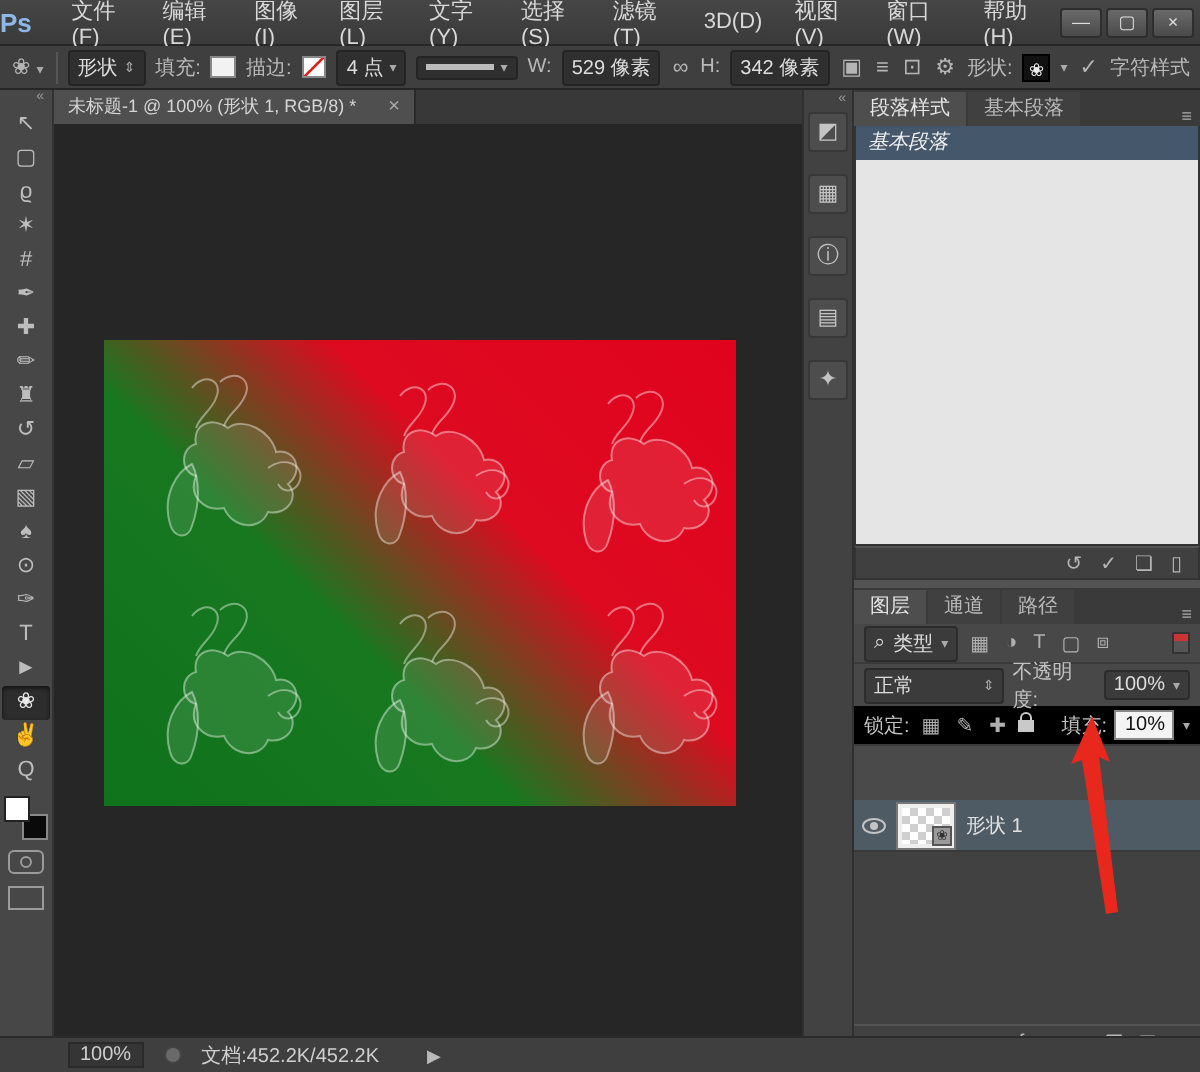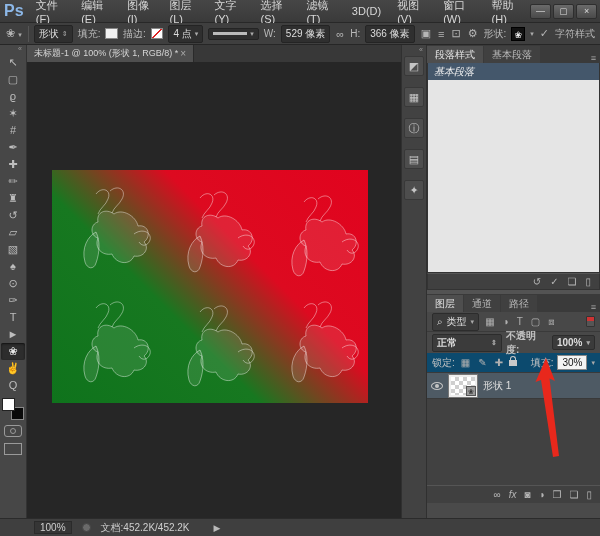--- a/index.html
+++ b/index.html
@@ -3,21 +3,21 @@
 <meta charset="utf-8">
 <style>
   * { box-sizing: border-box; margin: 0; padding: 0; }
   html,body { width:600px; height:536px; overflow:hidden; }
   body { font-family:"Liberation Sans",sans-serif; background:#535353; color:#c9c9c9; position:relative; font-size:11px; }
 
   
   .menubar { position:absolute; left:0; top:0; width:600px; height:23px;
     background:linear-gradient(#464646,#3a3a3a); border-bottom:1px solid #282828;
     display:flex; align-items:center; }
-  .ps-logo { width:34px; text-align:center; color:#8db8e8; font-weight:bold; font-size:16px; }
+  .ps-logo { width:34px; color:#8db8e8; font-weight:bold; font-size:13px; }
   .menu-item { padding:0 8px; font-size:11px; color:#d8d8d8; cursor:default; }
   .win-controls { margin-left:auto; display:flex; gap:2px; padding-right:3px; }
   .win-btn { width:21px; height:15px; background:linear-gradient(#6a6a6a,#4a4a4a);
     border:1px solid #2e2e2e; border-radius:2px; color:#ddd; font-size:9px;
     line-height:13px; text-align:center; }
 
   
   .optionsbar { position:absolute; left:0; top:23px; width:600px; height:22px;
     background:#3f3f3f; border-bottom:1px solid #262626; display:flex; align-items:center;
     gap:5px; padding:0 5px; font-size:10px; white-space:nowrap; }
@@ -43,21 +43,21 @@
   .tool.active { background:#2d2d2d; border-radius:2px; box-shadow:inset 0 1px 2px #111; color:#e8e8e8; }
   .fgbg { position:relative; width:22px; height:22px; margin-top:4px; }
   .fg { position:absolute; left:0; top:0; width:13px; height:13px; background:#fff; border:1px solid #222; }
   .bg { position:absolute; right:0; bottom:0; width:13px; height:13px; background:#0a0a0a; border:1px solid #888; }
   .mode-btn { width:18px; height:12px; border:1px solid #9a9a9a; border-radius:3px; margin-top:5px; position:relative; }
   .mode-btn .dot { position:absolute; left:5px; top:2px; width:6px; height:6px; border:1px solid #9a9a9a; border-radius:50%; }
   .screen-btn { width:18px; height:12px; border:1px solid #9a9a9a; margin-top:6px; }
 
   
   .tabbar { position:absolute; left:27px; top:45px; width:374px; height:17px; background:#383838; }
-  .doc-tab { display:inline-flex; align-items:center; gap:2px; height:17px; padding:0 7px;
+  .doc-tab { display:inline-flex; align-items:center; gap:16px; height:17px; padding:0 7px;
     background:#4f4f4f; border-right:1px solid #2a2a2a; font-size:9px; color:#d5d5d5; }
   .doc-close { color:#aaa; font-size:10px; }
   .canvas-area { position:absolute; left:27px; top:62px; width:374px; height:456px; background:#262626; }
   .canvas-img { position:absolute; left:52px; top:170px; width:316px; height:233px;
     background:linear-gradient(45deg,#0f731c 0%,#177820 38%,#dd0a20 63%,#e1031e 100%); }
   .orn { position:absolute; width:86px; height:96px; }
 
   
   .dock { position:absolute; left:401px; top:45px; width:26px; height:473px;
     background:#424242; border-left:1px solid #303030; border-right:1px solid #303030; }
@@ -75,31 +75,31 @@
   .pbody { height:210px; background:#e5e5e5; border:1px solid #333; border-top:none; }
   .pitem { height:17px; line-height:17px; padding:0 6px; background:#44576b; color:#f0f0f0;
     font-style:italic; font-size:10px; }
   .pfooter { height:17px; background:#404040; border:1px solid #333; border-top:1px solid #555;
     display:flex; justify-content:flex-end; align-items:center; gap:9px; padding:0 8px;
     color:#b5b5b5; font-size:10px; }
   .panel-gap { height:4px; background:#535353; }
 
   .lrow { display:flex; align-items:center; gap:4px; padding:0 5px; font-size:10px; color:#c2c2c2; }
   .lfilter { height:20px; background:#484848; border-bottom:1px solid #3a3a3a; }
-  .lblend-row { height:21px; background:#484848;font-weight:bold; }
-  .llock-row { height:20px; background:#0c4a6e; border-bottom:1px solid #3a3a3a; }
+  .lblend-row { height:21px; background:#484848; }
+  .llock-row { height:20px; background:#000000; border-bottom:1px solid #3a3a3a; }
   .dd { background:#3b3b3b; border:1px solid #2c2c2c; border-radius:2px; padding:1px 4px;
     display:inline-flex; align-items:center; gap:4px; color:#ddd; }
   .mini-icon { color:#b0b0b0; font-size:10px; padding:0 2px; }
   .fill-input { background:#f3f3f3; color:#111; border:1px solid #888; padding:1px 4px;
     font-size:10px; min-width:30px; text-align:left; }
   .switch-icon { width:9px; height:11px; background:linear-gradient(#c33 40%,#555 40%);
     border:1px solid #333; border-radius:1px; }
   .layer-row { height:26px; display:flex; align-items:center; gap:6px; padding:0 4px;
-    background:#454545; border-bottom:1px solid #393939; font-size:10px; }
+    background:#454545; border-bottom:1px solid #393939; font-size:10px;margin-top:27px; }
   .layer-row.selected { background:#4e5a64; }
   .eye { width:12px; height:8px; border:1px solid #c4c4c4; border-radius:50%; position:relative; flex:none; }
   .eye::after { content:""; position:absolute; left:3px; top:1px; width:4px; height:4px;
     background:#c4c4c4; border-radius:50%; }
   .thumb { width:28px; height:22px; flex:none; position:relative; }
   .thumb.shape { background:#fff; border:2px solid #eee; outline:1px solid #777;
     background-image:conic-gradient(#cfcfcf 25%,#fff 0 50%,#cfcfcf 0 75%,#fff 0);
     background-size:8px 8px; }
   .thumb-badge { position:absolute; right:-1px; bottom:-1px; width:10px; height:10px;
     background:#9a9a9a; border:1px solid #555; font-size:7px; line-height:9px; text-align:center; color:#333; }
@@ -163,21 +163,21 @@
       <span class="arrow-dn">▾</span>
     </span>
   <span class="ob-field">
       <span class="stroke-line"></span>
       <span class="arrow-dn">▾</span>
     </span>
   <span class="ob-label">W:</span>
   <span class="ob-field">529 像素</span>
   <span class="ob-icon">∞</span>
   <span class="ob-label">H:</span>
-  <span class="ob-field">366 像素</span>
+  <span class="ob-field">342 像素</span>
   <span class="ob-icon">▣</span>
   <span class="ob-icon">≡</span>
   <span class="ob-icon">⊡</span>
   <span class="ob-icon">⚙</span>
   <span class="ob-label">形状:</span>
   <span class="shape-thumb">❀</span>
   <span class="arrow-dn">▾</span>
   <span class="ob-icon">✓</span>
   <span class="ob-label">字符样式</span>
 </div>
@@ -340,21 +340,21 @@
     </span>
   </div>
 
   <div class="lrow llock-row">
     <span>锁定:</span>
     <span class="mini-icon">▦</span>
     <span class="mini-icon">✎</span>
     <span class="mini-icon">✚</span>
     <span class="css-lock"></span>
     <span style="margin-left:auto">填充:</span>
-    <span class="fill-input">30%</span>
+    <span class="fill-input">10%</span>
     <span class="arrow-dn">▾</span>
   </div>
 
   <div class="layer-row selected">
     <span class="eye"></span>
     <span class="thumb shape">
       <span class="thumb-badge">❀</span>
     </span>
     <span class="layer-name">形状 1</span>
   </div>

